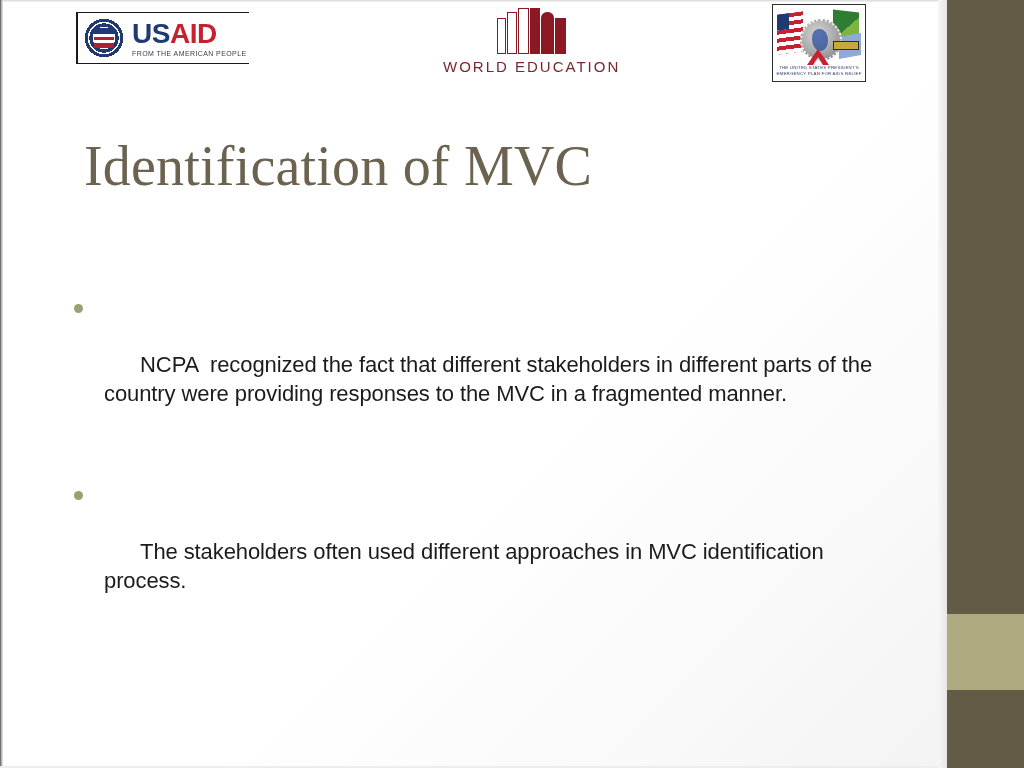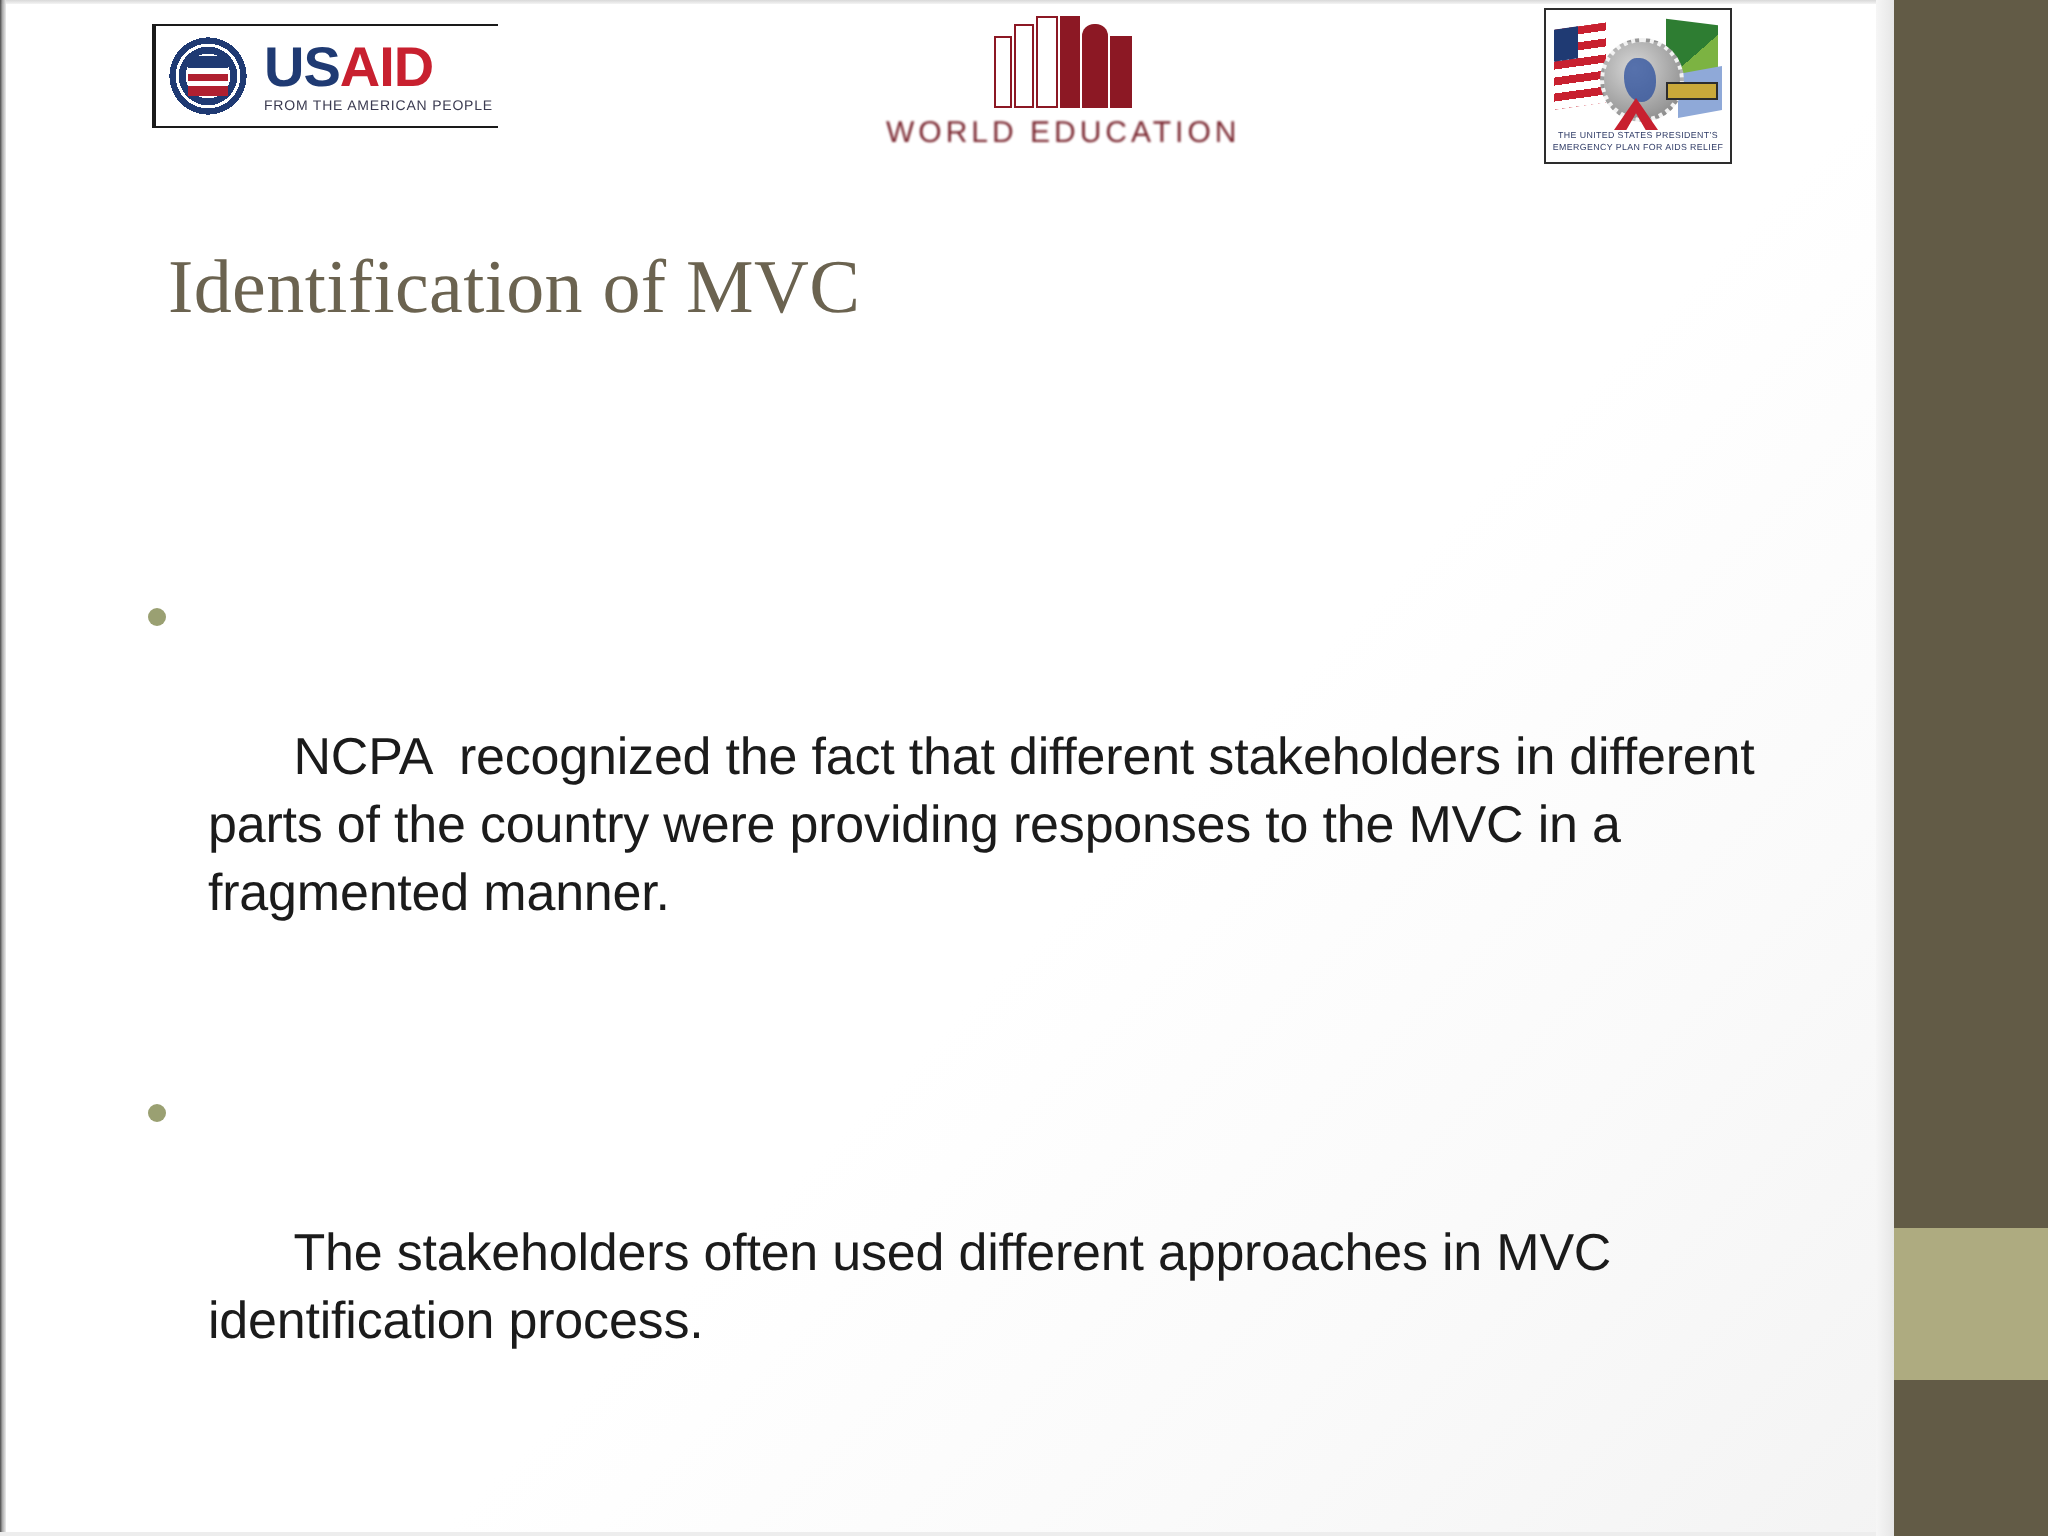--- a/index.html
+++ b/index.html
@@ -228,43 +228,43 @@
     line-height: 1.5;
     color: #2f3b66;
     letter-spacing: .2px;
     filter: blur(.35px);
   }
 
   
   .title {
     position: absolute;
     left: 84px;
-    top: 124px;
+    top: 136px;
     width: 800px;
     font-family: "Liberation Serif", serif;
-    font-size: 38px;
+    font-size: 56px;
     line-height: 1.1;
     color: #6b6350;
     letter-spacing: .2px;
     white-space: nowrap;
   }
 
   
   .body {
     position: absolute;
     left: 64px;
     top: 292px;
     width: 840px;
   }
   .bullet {
     position: relative;
     padding-left: 40px;
     margin-bottom: 42px;
     font-family: "Liberation Sans", sans-serif;
-    font-size: 26px;
+    font-size: 22px;
     line-height: 1.32;
     color: #1b1b1b;
     letter-spacing: -0.1px;
     white-space: pre-wrap;
   }
   .bullet:last-child { margin-bottom: 0; }
   .bullet-dot {
     position: absolute;
     left: 10px;
     top: 12px;

